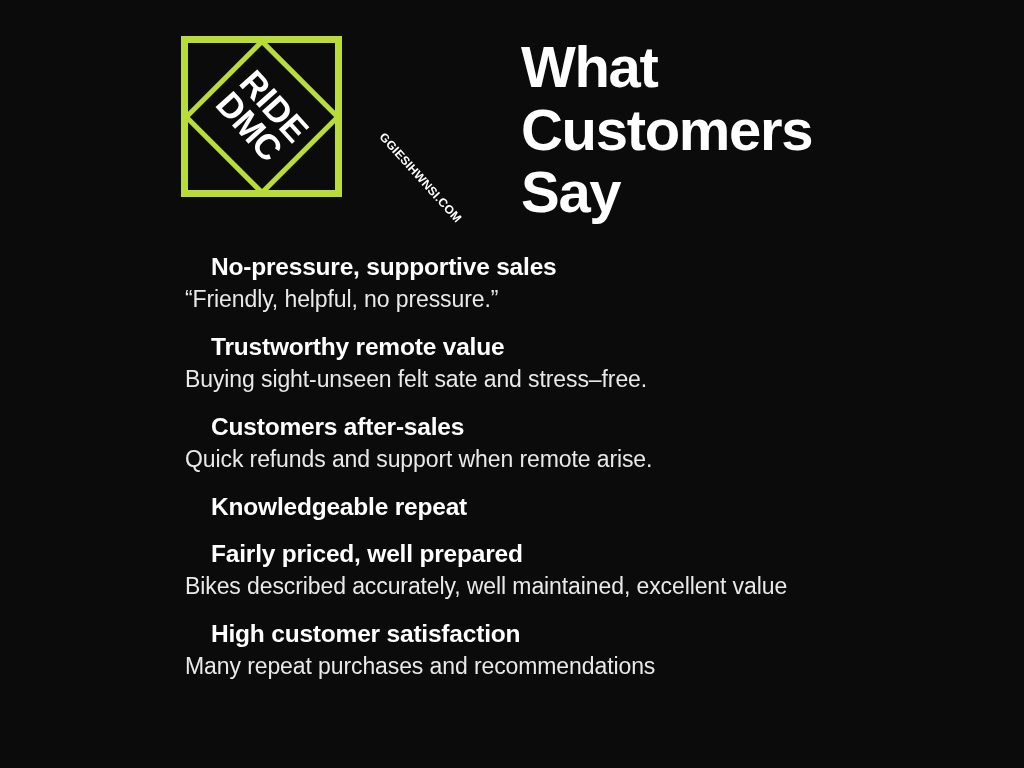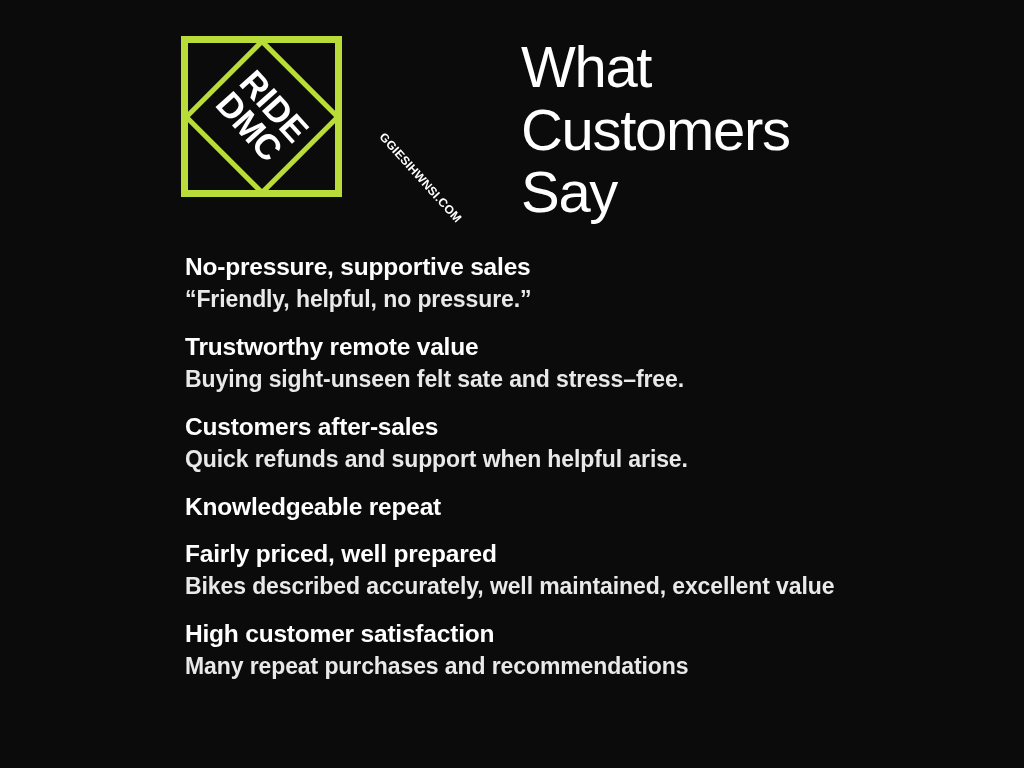--- a/index.html
+++ b/index.html
@@ -77,21 +77,21 @@
     white-space: nowrap;
   }
 
   
   #heading {
     position: absolute;
     left: 521px;
     top: 36px;
     width: 470px;
     color: #ffffff;
-    font-weight: 400;
+    font-weight: 700;
     font-size: 58px;
     line-height: 1.08;
     letter-spacing: -1.3px;
   }
   #heading .hline { display: block; }
 
   
   #testimonials {
     position: absolute;
     left: 185px;
@@ -100,24 +100,25 @@
   }
   .item { margin-bottom: 18px; }
   .item:last-child { margin-bottom: 0; }
   .item-title {
     color: #ffffff;
     font-weight: 700;
     font-size: 24.5px;
     line-height: 1.22;
     letter-spacing: -0.2px;
     white-space: nowrap;
+    margin-left: 26px;
   }
   .item-detail {
     color: #e9e9e9;
-    font-weight: 700;
+    font-weight: 400;
     font-size: 23px;
     line-height: 1.26;
     letter-spacing: -0.1px;
     margin-top: 3px;
     white-space: nowrap;
   }
 </style>
 </head>
 <body>
 
@@ -143,21 +144,21 @@
       <div class="item">
         <div class="item-title">No-pressure, supportive sales</div>
         <div class="item-detail">“Friendly, helpful, no pressure.”</div>
       </div>
       <div class="item">
         <div class="item-title">Trustworthy remote value</div>
         <div class="item-detail">Buying sight-unseen felt sate  and stress–free.</div>
       </div>
       <div class="item">
         <div class="item-title">Customers after-sales</div>
-        <div class="item-detail">Quick refunds and support when helpful arise.</div>
+        <div class="item-detail">Quick refunds and support when remote arise.</div>
       </div>
       <div class="item">
         <div class="item-title">Knowledgeable repeat</div>
       </div>
       <div class="item">
         <div class="item-title">Fairly priced, well prepared</div>
         <div class="item-detail">Bikes described accurately, well maintained, excellent value</div>
       </div>
       <div class="item">
         <div class="item-title">High customer satisfaction</div>

